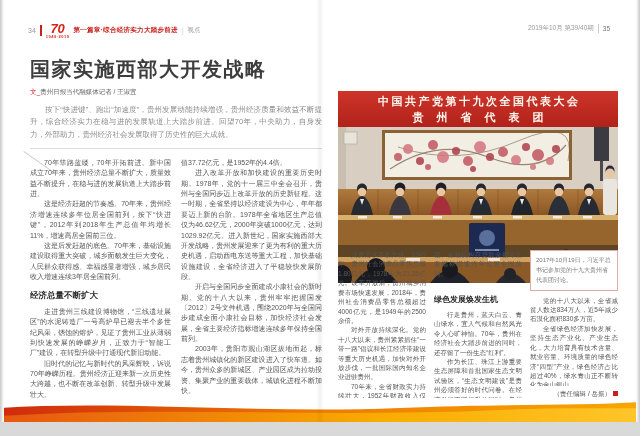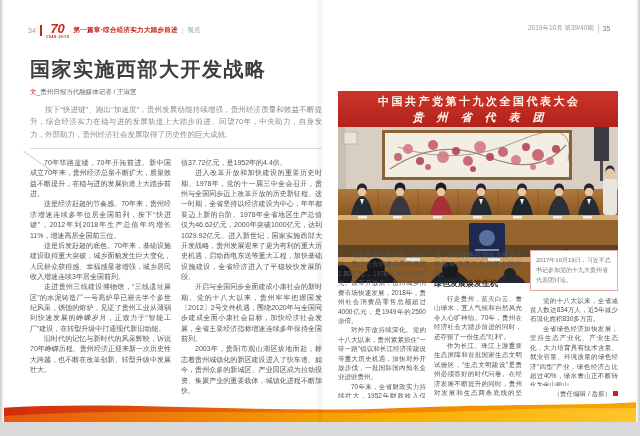--- a/index.html
+++ b/index.html
@@ -46,28 +46,28 @@
   
   .rp-header { position:absolute; right:30px; top:24px; display:flex; align-items:center; gap:4px;
     font-size:6.5px; color:#999; }
   .rp-header .bar { width:1px; height:9px; background:#ccc; }
   .rp-header .pn { color:#777; }
 
   .photo { position:absolute; left:338px; top:43px; width:280px; height:192px;margin-top:48px; }
   .banner { height:36px; background:linear-gradient(180deg,#cd342a,#b1221a);
     display:flex; flex-direction:column; justify-content:center; align-items:center; color:#fdf8ef; }
   .banner-l1 { font-size:11px; font-weight:bold; letter-spacing:2.5px; text-indent:2.5px; white-space:nowrap; }
-  .banner-l2 { font-size:11px; font-weight:bold; letter-spacing:13px; text-indent:13px; margin-top:1px; white-space:nowrap;font-style:italic; }
+  .banner-l2 { font-size:11px; font-weight:bold; letter-spacing:13px; text-indent:13px; margin-top:1px; white-space:nowrap; }
   .scene { display:block; width:280px; height:156px; }
 
   .rp-cols { position:absolute; left:338px; top:250px; width:280px; height:148px; display:flex; gap:8px; }
   .rp-col { width:88px; overflow:hidden; font-size:6.5px; line-height:1.45; color:#555; text-align:justify; }
   .rp-col p { text-indent:2em; }
   .rp-col p.cont { text-indent:0; }
-  .rp-col h3 { font-size:8px; color:#2b2b2b; margin:0 0 4px; font-weight:bold; }
+  .rp-col h3 { font-size:8px; color:#2b2b2b; margin:16px 0 4px; font-weight:bold; }
   .rp-col3 { display:flex; flex-direction:column; }
   .col3-body { flex:1; overflow:hidden; }
   .caption-box { border:1px solid #e2aaa4; background:#fff; padding:4px 5px; font-size:6px;
     line-height:1.7; color:#777; margin-bottom:5px; text-align:left; }
   .credit { text-align:right; color:#555; margin-top:3px; white-space:nowrap; }
   .endmark { display:inline-block; width:5px; height:5px; background:#c8201a; margin-left:2px; vertical-align:baseline; }
 </style>
 </head>
 <body>
 
@@ -92,20 +92,21 @@
   </div>
 
   <p class="lp-intro">按下“快进键”、跑出“加速度”，贵州发展动能持续增强，贵州经济质量和效益不断提升，综合经济实力在稳与进的发展轨道上大踏步前进。回望70年，中央助力，自身发力，外部助力，贵州经济社会发展取得了历史性的巨大成就。</p>
   <div class="intro-diag"></div>
 
   <div class="lp-cols">
     <div class="col">
       <p>70年筚路蓝缕，70年开拓前进。新中国成立70年来，贵州经济总量不断扩大，质量效益不断提升，在稳与进的发展轨道上大踏步前进。</p>
       <p>这是经济赶超的节奏感。70年来，贵州经济增速连续多年位居全国前列，按下“快进键”，2012年到2018年生产总值年均增长11%，增速高居全国前三位。</p>
       <p>这是后发赶超的底色。70年来，基础设施建设取得重大突破，城乡面貌发生巨大变化，人民群众获得感、幸福感显著增强，城乡居民收入增速连续3年居全国前列。</p>
+      <h3>经济总量不断扩大</h3>
       <p>走进贵州三线建设博物馆，“三线遗址展区”的水泥铸造厂一号高炉早已褪去半个多世纪风采，锈蚀的熔炉，见证了贵州工业从薄弱到快速发展的峥嵘岁月，正致力于“智能工厂”建设，在转型升级中打通现代新旧动能。</p>
       <p>旧时代的记忆与新时代的风采辉映，诉说70年峥嵘历程。贵州经济正迎来新一次历史性大跨越，也不断在改革创新、转型升级中发展壮大。</p>
 
     </div>
     <div class="col">
       <p class="cont">值37.72亿元，是1952年的4.4倍。</p>
       <p>进入改革开放和加快建设的重要历史时期。1978年，党的十一届三中全会召开，贵州与全国同步迈上改革开放的历史新征程。这一时期，全省坚持以经济建设为中心，年年都要迈上新的台阶。1978年全省地区生产总值仅为46.62亿元，2000年突破1000亿元，达到1029.92亿元。进入新世纪，国家实施西部大开发战略，贵州发展迎来了更为有利的重大历史机遇，启动西电东送等重大工程，加快基础设施建设，全省经济进入了平稳较快发展阶段。</p>
       <p>开启与全国同步全面建成小康社会的新时期。党的十八大以来，贵州牢牢把握国发〔2012〕2号文件机遇，围绕2020年与全国同步建成全面小康社会目标，加快经济社会发展，全省主要经济指标增速连续多年保持全国前列。</p>
       <p>2003年，贵阳市观山湖区拔地而起，标志着贵州城镇化的新区建设进入了快车道。如今，贵州众多的新城区、产业园区成为拉动投资、集聚产业的重要载体，城镇化进程不断加快。</p>
 

